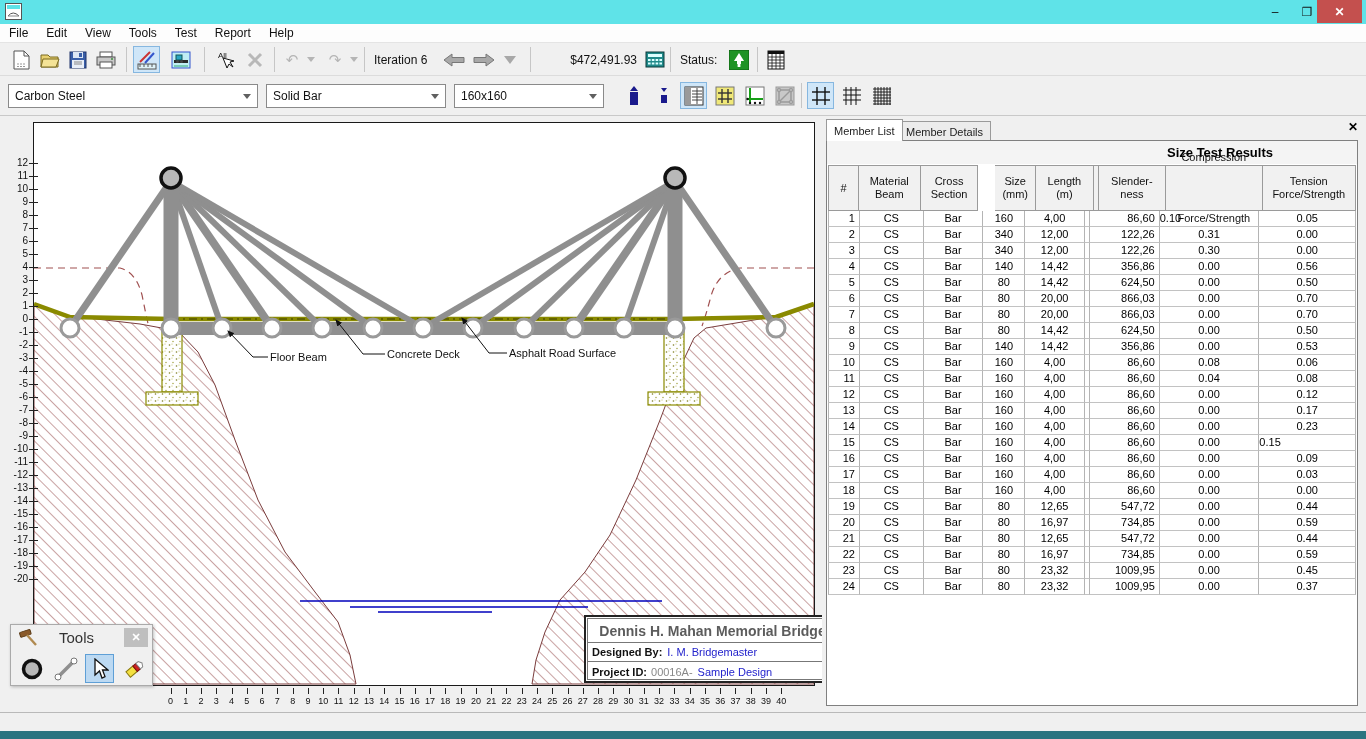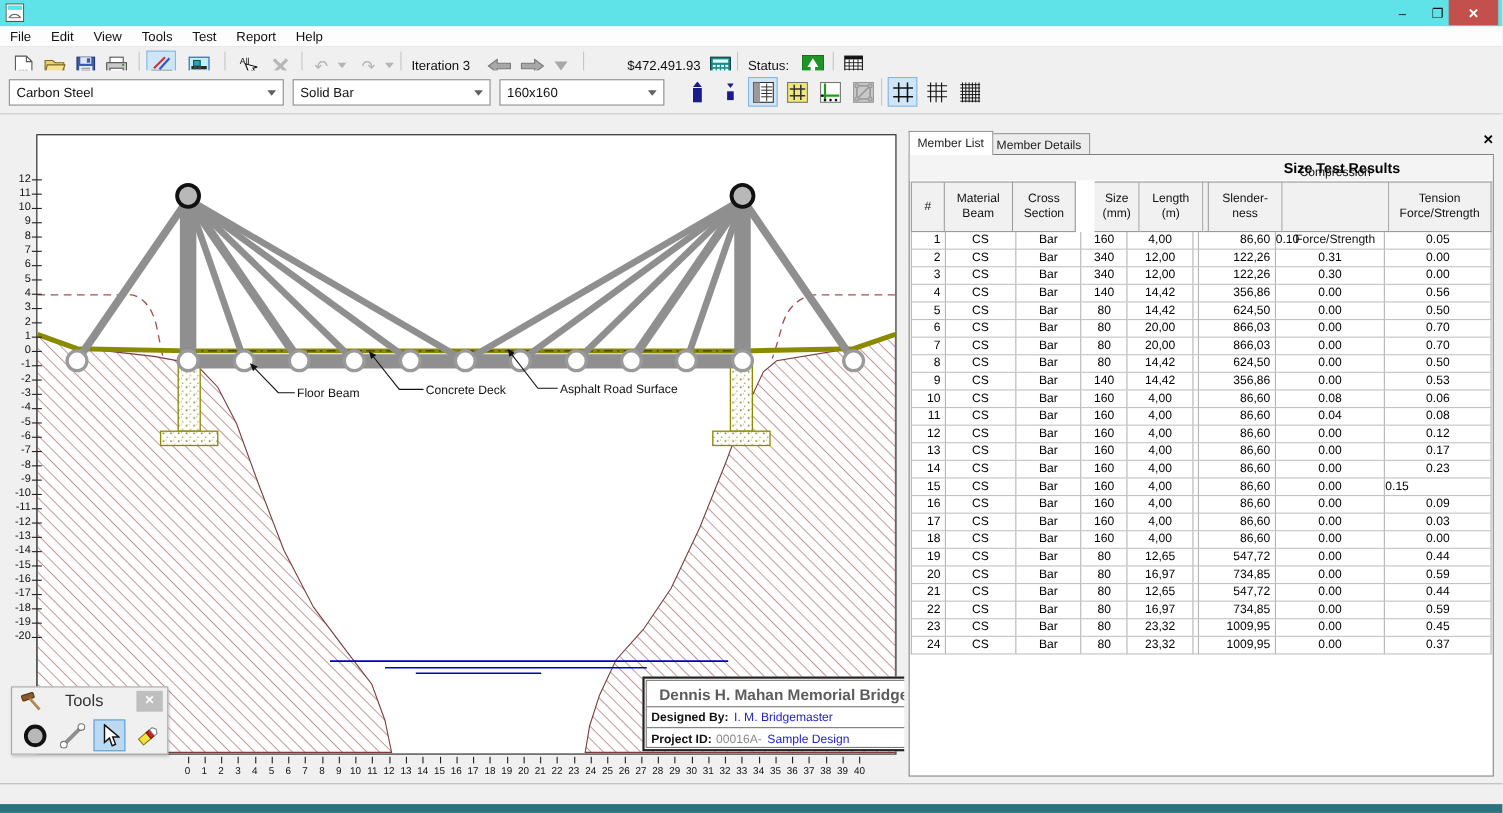--- a/index.html
+++ b/index.html
@@ -14,21 +14,21 @@
   .wbtn.min { left:1258px; width:34px; }
   .wbtn.max { left:1292px; width:30px; }
   .wbtn.close { left:1317px; width:45px; background:var(--c-close,#c4504e); color:#fff; font-weight:bold; }
 
   
   .menubar { position:absolute; left:0; top:24px; width:1366px; height:19px; background:#fdfdfd; display:flex; align-items:center; font-size:12px; color:#111; border-bottom:1px solid #e4e4e4; }
   .menubar span { padding:0 9px; }
 
   
   .toolbar1 { position:absolute; left:0; top:43px; width:1366px; height:33px; background:#f0f0f0; border-bottom:1px solid #dcdcdc; }
-  .toolbar2 { position:absolute; left:0; top:64px; width:1366px; height:40px; background:#f0f0f0; border-bottom:1px solid #c9c9c9; }
+  .toolbar2 { position:absolute; left:0; top:76px; width:1366px; height:40px; background:#f0f0f0; border-bottom:1px solid #c9c9c9; }
   .tbtn { position:absolute; top:3px; width:27px; height:27px; display:flex; align-items:center; justify-content:center; border:1px solid rgba(0,0,0,0); }
   .toolbar2 .tbtn { top:6px; }
   .tbtn.active { background:var(--c-active,#cfe6f8); border:1px solid #86b7e0; }
   .tsep { position:absolute; top:4px; width:1px; height:25px; background:#c6c6c6; }
   .toolbar2 .tsep { top:7px; }
   .tlabel { position:absolute; top:0; height:33px; display:flex; align-items:center; font-size:12px; color:#111; }
   .combo { position:absolute; top:8px; height:24px; background:#fff; border:1px solid #8a8a8a; font-size:12px; color:#111; display:flex; align-items:center; padding-left:6px; }
   .combo .arrow { position:absolute; right:6px; top:9px; width:0; height:0; border-left:4px solid transparent; border-right:4px solid transparent; border-top:5px solid #606060; }
 
   
@@ -179,21 +179,21 @@
   <div class="tbtn" style="left:303px;width:16px">
       <span style="width:0;height:0;border-left:4px solid transparent;border-right:4px solid transparent;border-top:5px solid #b5b5b5"></span>
     </div>
   <div class="tbtn" style="left:324px;width:22px">
       <span style="color:#b5b5b5;font-size:15px">↷</span>
     </div>
   <div class="tbtn" style="left:346px;width:16px">
       <span style="width:0;height:0;border-left:4px solid transparent;border-right:4px solid transparent;border-top:5px solid #b5b5b5"></span>
     </div>
   <div class="tsep" style="left:364px"></div>
-  <div class="tlabel" style="left:374px">Iteration 3</div>
+  <div class="tlabel" style="left:374px">Iteration 6</div>
   <div class="tbtn" style="left:440px;width:28px">
     <svg width="22" height="14" viewBox="0 0 22 14">
         <path d="M1 7 L9 1 V4.5 H21 V9.5 H9 V13 Z" fill="#a8a8a8" stroke="#777"></path>
       </svg>
   </div>
   <div class="tbtn" style="left:470px;width:28px">
     <svg width="22" height="14" viewBox="0 0 22 14">
         <path d="M21 7 L13 1 V4.5 H1 V9.5 H13 V13 Z" fill="#a8a8a8" stroke="#777"></path>
       </svg>
   </div>

